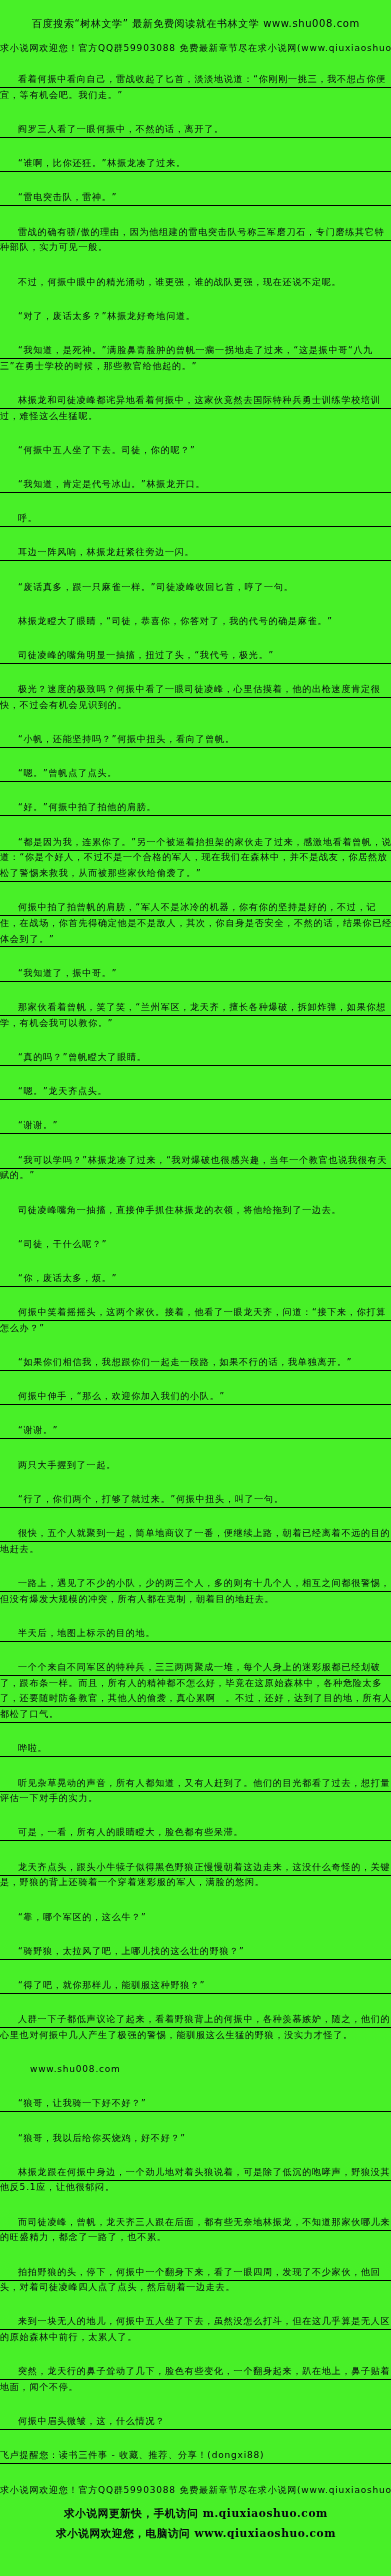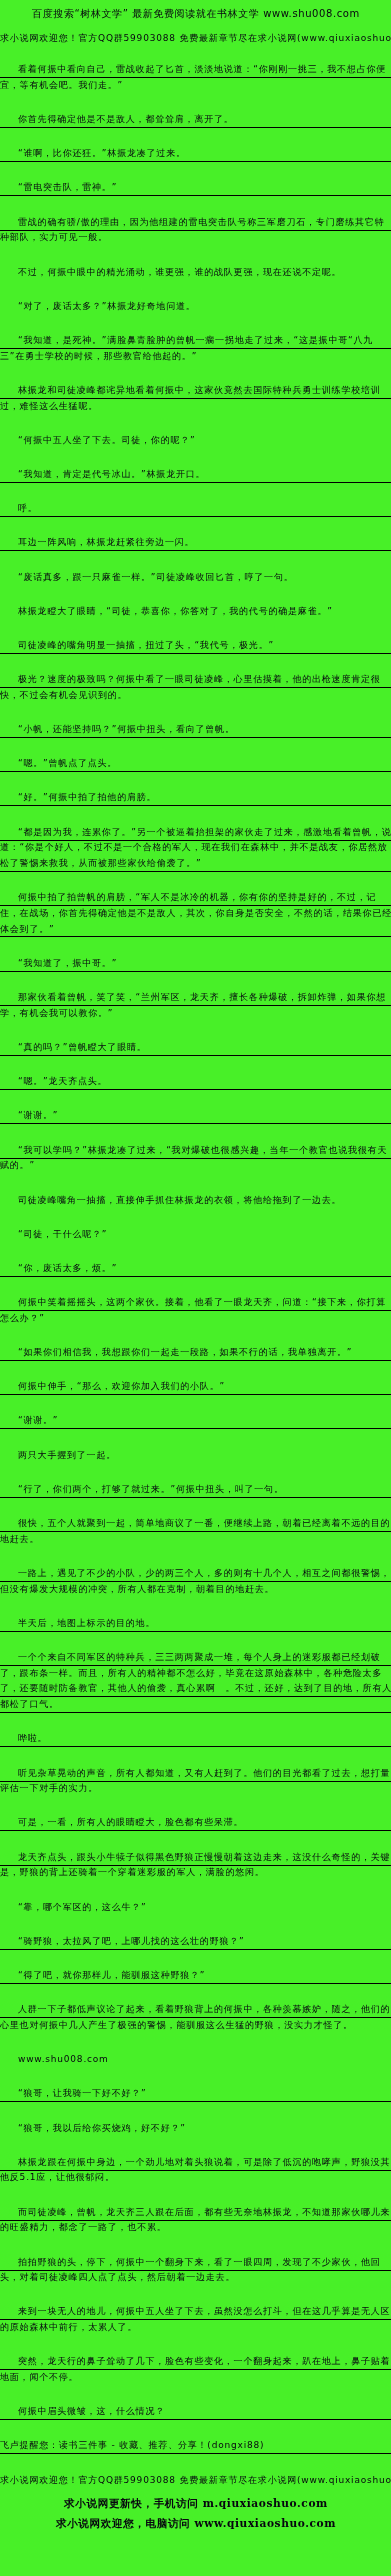--- a/index.html
+++ b/index.html
@@ -5,29 +5,29 @@
   html,body{margin:0;padding:0;}
   body{
     width:392px;height:2576px;overflow:hidden;
     background:#48F028;
     color:#06060f;
     font-family:"DejaVu Sans",sans-serif;
     font-size:9px;line-height:15.7px;
     letter-spacing:0.8px;
     word-break:break-all;
   }
-  .page{width:392px;height:2576px;overflow:hidden;box-sizing:border-box;padding-top:6px;border-radius:11px;}
+  .page{width:392px;height:2576px;overflow:hidden;box-sizing:border-box;padding-top:16px;border-radius:11px;}
   .hdr1{ text-align:center; font-size:10px; letter-spacing:0.6px; margin:0 0 9px 0; white-space:nowrap;}
   .hdr2{ margin:0 0 15.7px 0; white-space:nowrap;}
   .para{
     margin:0 0 18.5px 0;
     text-indent:2em;
     background-image:repeating-linear-gradient(to bottom, transparent 0px, transparent 15px, #000 15px, #000 15.7px);
   }
-  .para.no-line{background-image:none;}
+  .para.no-line{background-image:none;margin-left:12px;}
   .para.no-indent{text-indent:0;}
   .footer{margin-top:14.5px;}
   .f-plain{margin:0 0 5.6px 0; white-space:nowrap;}
   .f-big{
     text-align:center;
     font-family:"DejaVu Serif",serif;
     font-weight:bold;
     font-size:10.6px;line-height:19.6px;
     letter-spacing:0.6px;
     margin:0;
@@ -37,21 +37,21 @@
 <body style="background: rgb(72, 240, 40); color: rgb(6, 6, 15);">
 
 <div class="page">
 
   <div class="hdr1">百度搜索“树林文学” 最新免费阅读就在书林文学 www.shu008.com</div>
 
   <div class="hdr2">求小说网欢迎您！官方QQ群59903088 免费最新章节尽在求小说网(www.qiuxiaoshuo.com)</div>
 
   <div>
       <div class="para">看着何振中看向自己，雷战收起了匕首，淡淡地说道：“你刚刚一挑三，我不想占你便宜，等有机会吧。我们走。”</div>
-      <div class="para">你首先得确定他是不是敌人，都耸耸肩，离开了。</div>
+      <div class="para">阎罗三人看了一眼何振中，不然的话，离开了。</div>
       <div class="para">“谁啊，比你还狂。”林振龙凑了过来。</div>
       <div class="para">“雷电突击队，雷神。”</div>
       <div class="para">雷战的确有骄/傲的理由，因为他组建的雷电突击队号称三军磨刀石，专门磨练其它特种部队，实力可见一般。</div>
       <div class="para">不过，何振中眼中的精光涌动，谁更强，谁的战队更强，现在还说不定呢。</div>
       <div class="para">“对了，废话太多？”林振龙好奇地问道。</div>
       <div class="para">“我知道，是死神。”满脸鼻青脸肿的曾帆一瘸一拐地走了过来，“这是振中哥“八九三”在勇士学校的时候，那些教官给他起的。”</div>
       <div class="para">林振龙和司徒凌峰都诧异地看着何振中，这家伙竟然去国际特种兵勇士训练学校培训过，难怪这么生猛呢。</div>
       <div class="para">“何振中五人坐了下去。司徒，你的呢？”</div>
       <div class="para">“我知道，肯定是代号冰山。”林振龙开口。</div>
       <div class="para">呼。</div>

